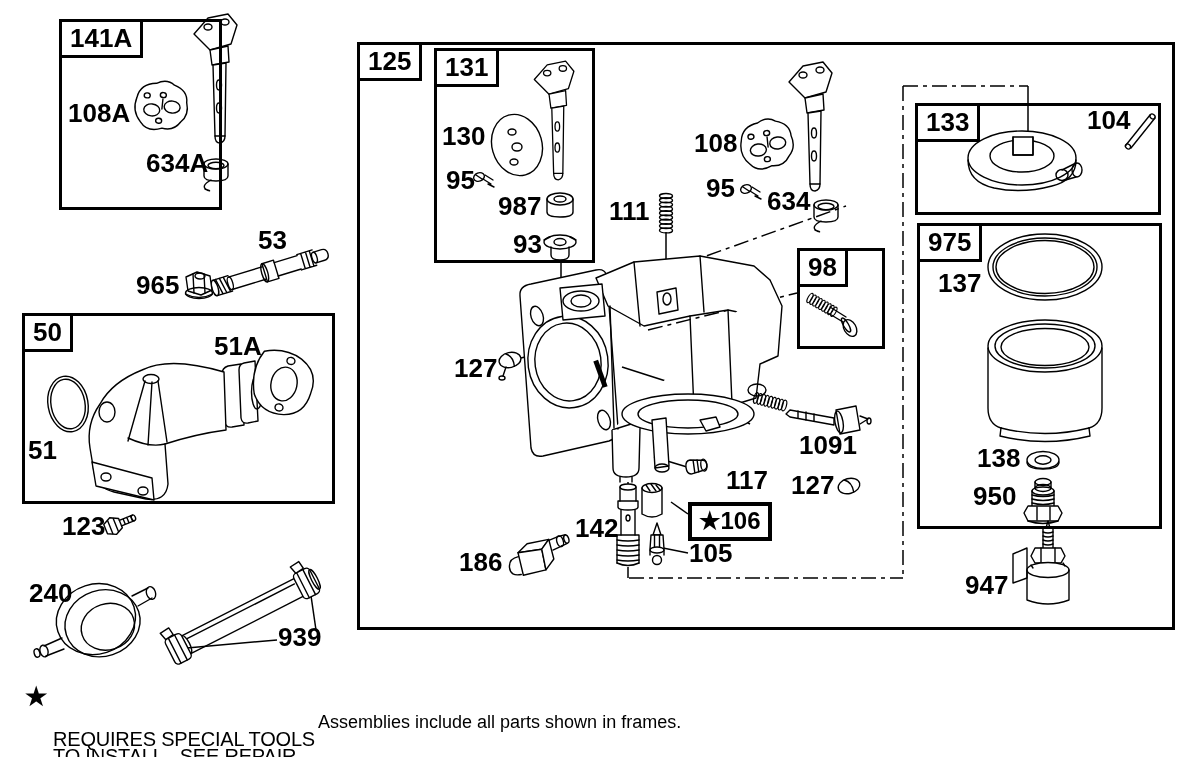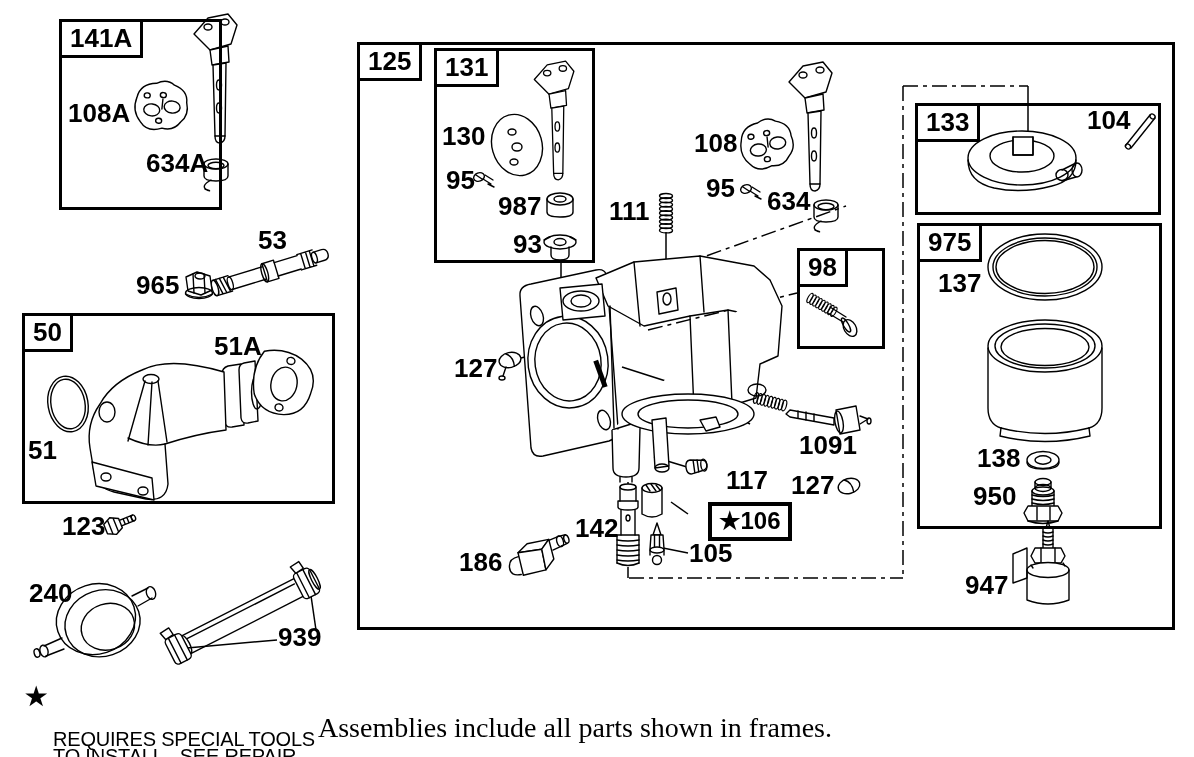--- a/index.html
+++ b/index.html
@@ -9,26 +9,26 @@
   svg.art { position:absolute; left:0; top:0; }
   svg .s  { fill:none; stroke:#000; stroke-width:1.4; stroke-linejoin:round; stroke-linecap:round; }
   svg .w  { fill:#fff; stroke:#000; stroke-width:1.4; stroke-linejoin:round; }
   svg .blk{ fill:#000; stroke:none; }
   svg .dd { fill:none; stroke:#000; stroke-width:1.5; stroke-dasharray:15 5 4 5; }
   svg .ld { fill:none; stroke:#000; stroke-width:1.5; }
   .frame  { position:absolute; border:3px solid #000; }
   .ftag   { position:absolute; left:-3px; top:-3px; background:#fff; border:3px solid #000;
             font-weight:bold; font-size:26px; line-height:1; padding:3px 8px 4px; white-space:nowrap; }
   .ftag-only { position:absolute; background:#fff; border:4px solid #000; font-weight:bold;
-            font-size:24px; line-height:1; padding:3px 7px 4px; white-space:nowrap;margin-left:20px; }
+            font-size:24px; line-height:1; padding:3px 7px 4px; white-space:nowrap; }
   .plabel { position:absolute; font-weight:bold; font-size:26px; line-height:1; white-space:nowrap; }
   .star   { position:absolute; font-size:25px; font-weight:bold; }
   .note   { position:absolute; font-weight:normal; font-size:20px; line-height:17.3px;
             letter-spacing:-0.2px; white-space:pre;margin-top:47px; }
-  .assemblies { position:absolute; font-size:28px;font-family:Liberation Serif, serif; }
+  .assemblies { position:absolute; font-size:18px; }
 </style>
 </head>
 <body>
 
 <div class="canvas">
 
 <svg class="art" width="1194" height="757" viewBox="0 0 1194 757">
   <defs>
     <g id="coil">
       <ellipse class="s" cx="0" cy="0" rx="6.5" ry="2.5"></ellipse>

